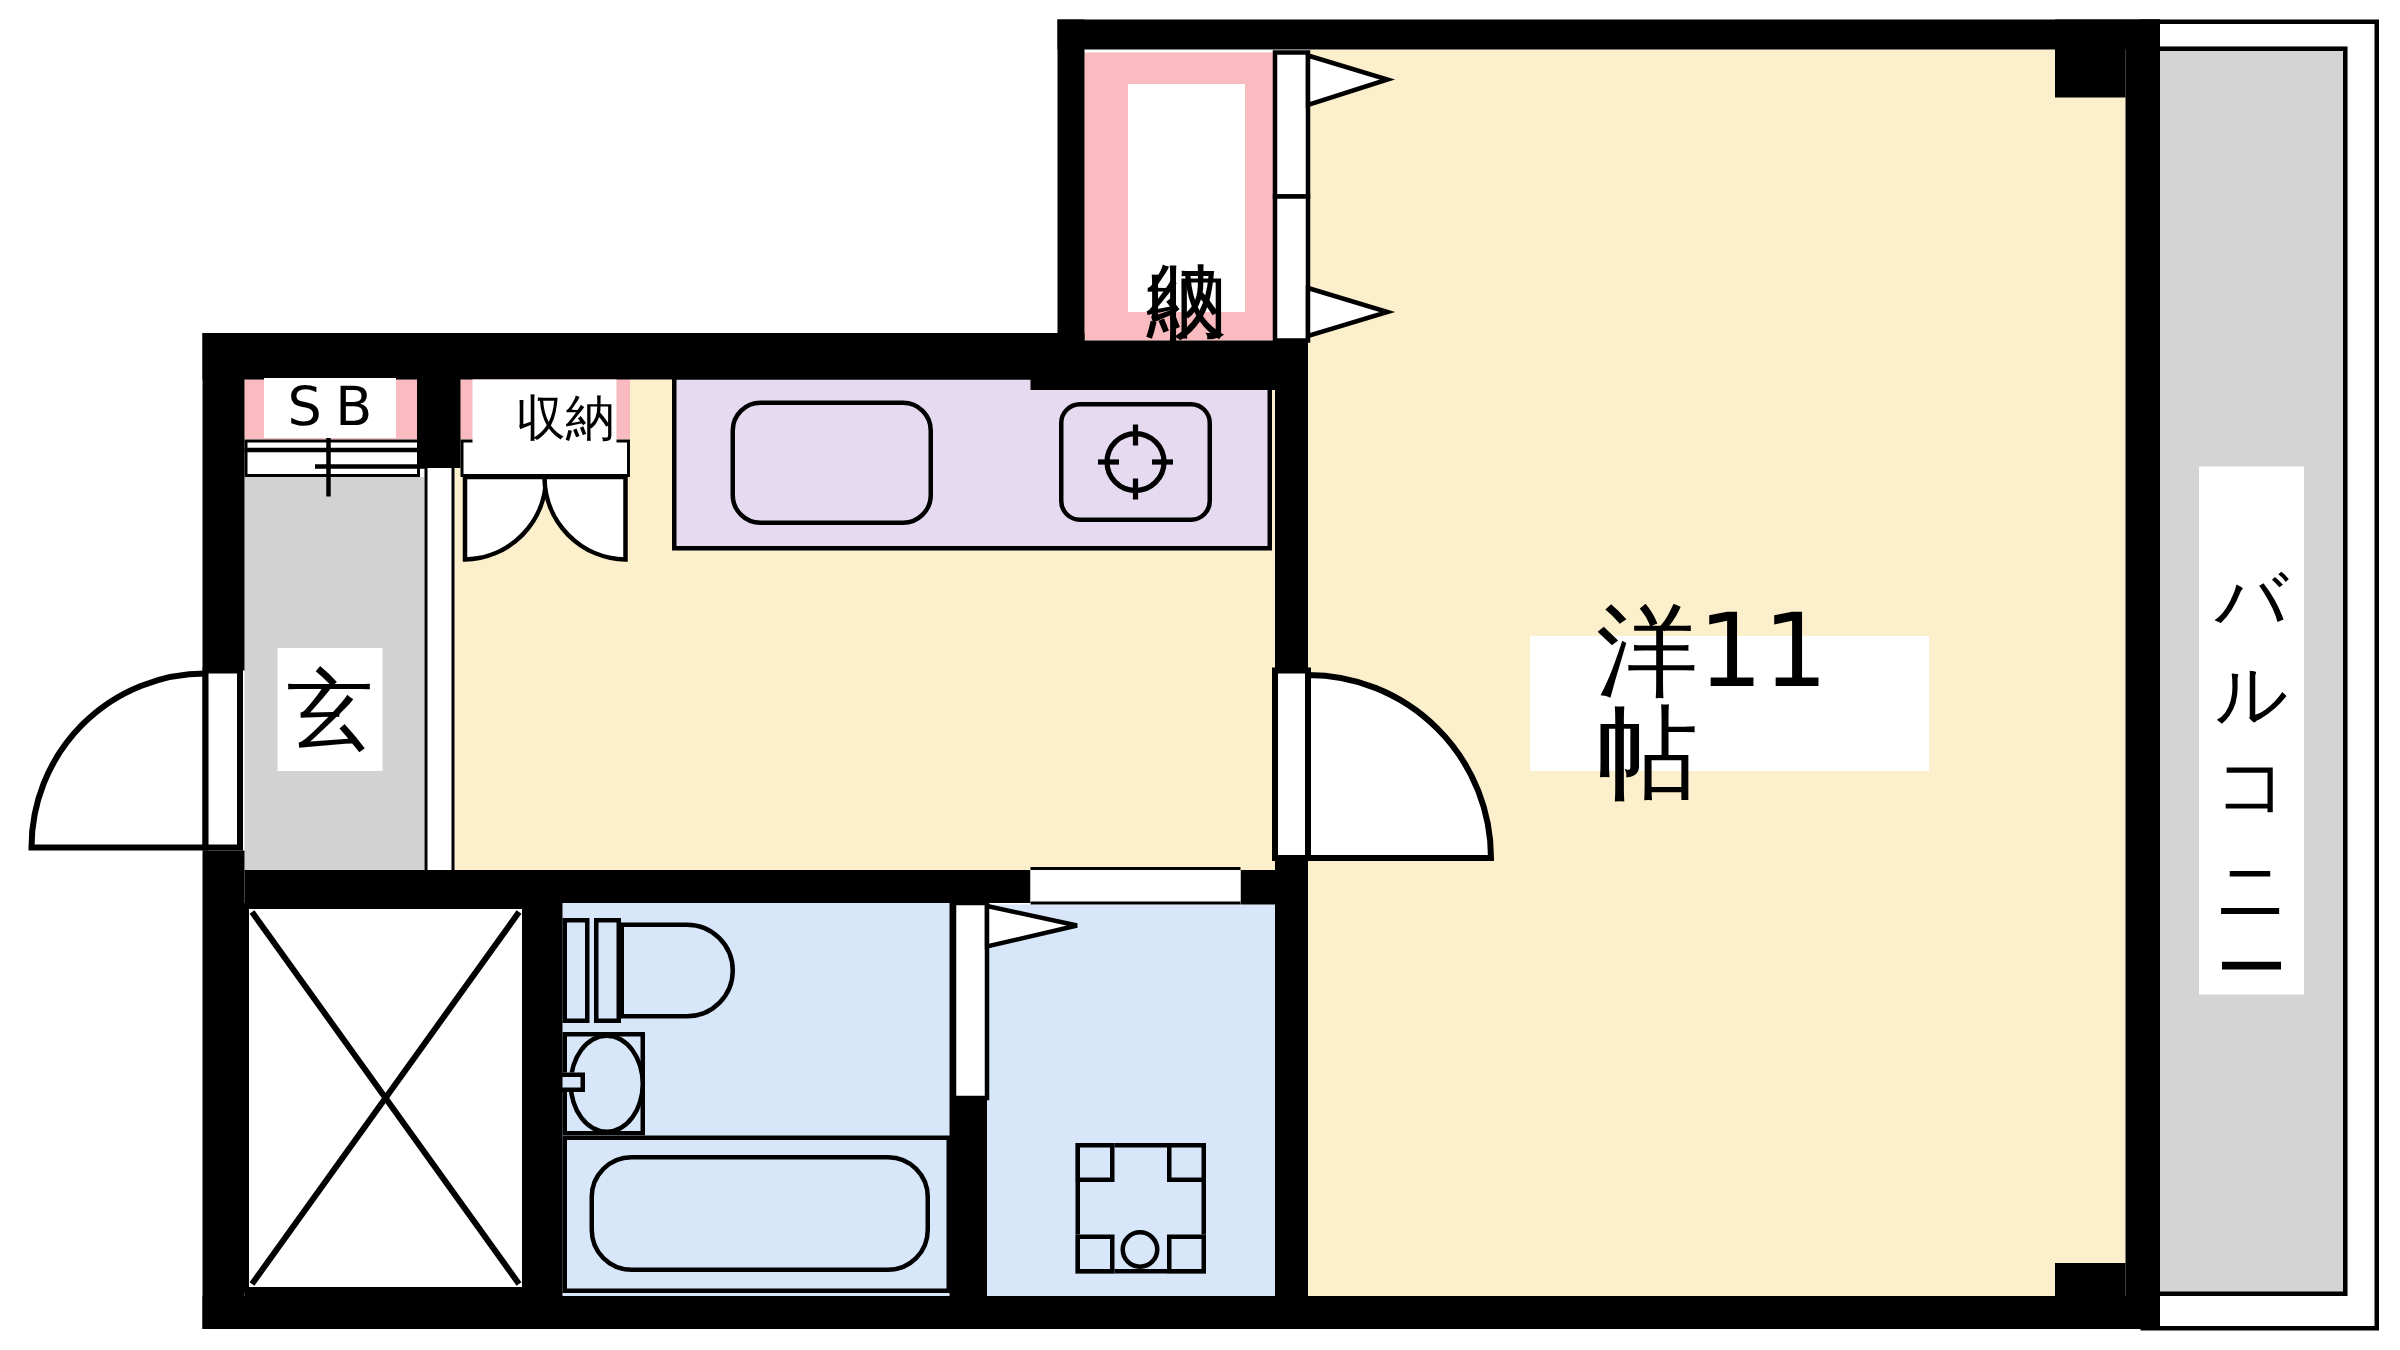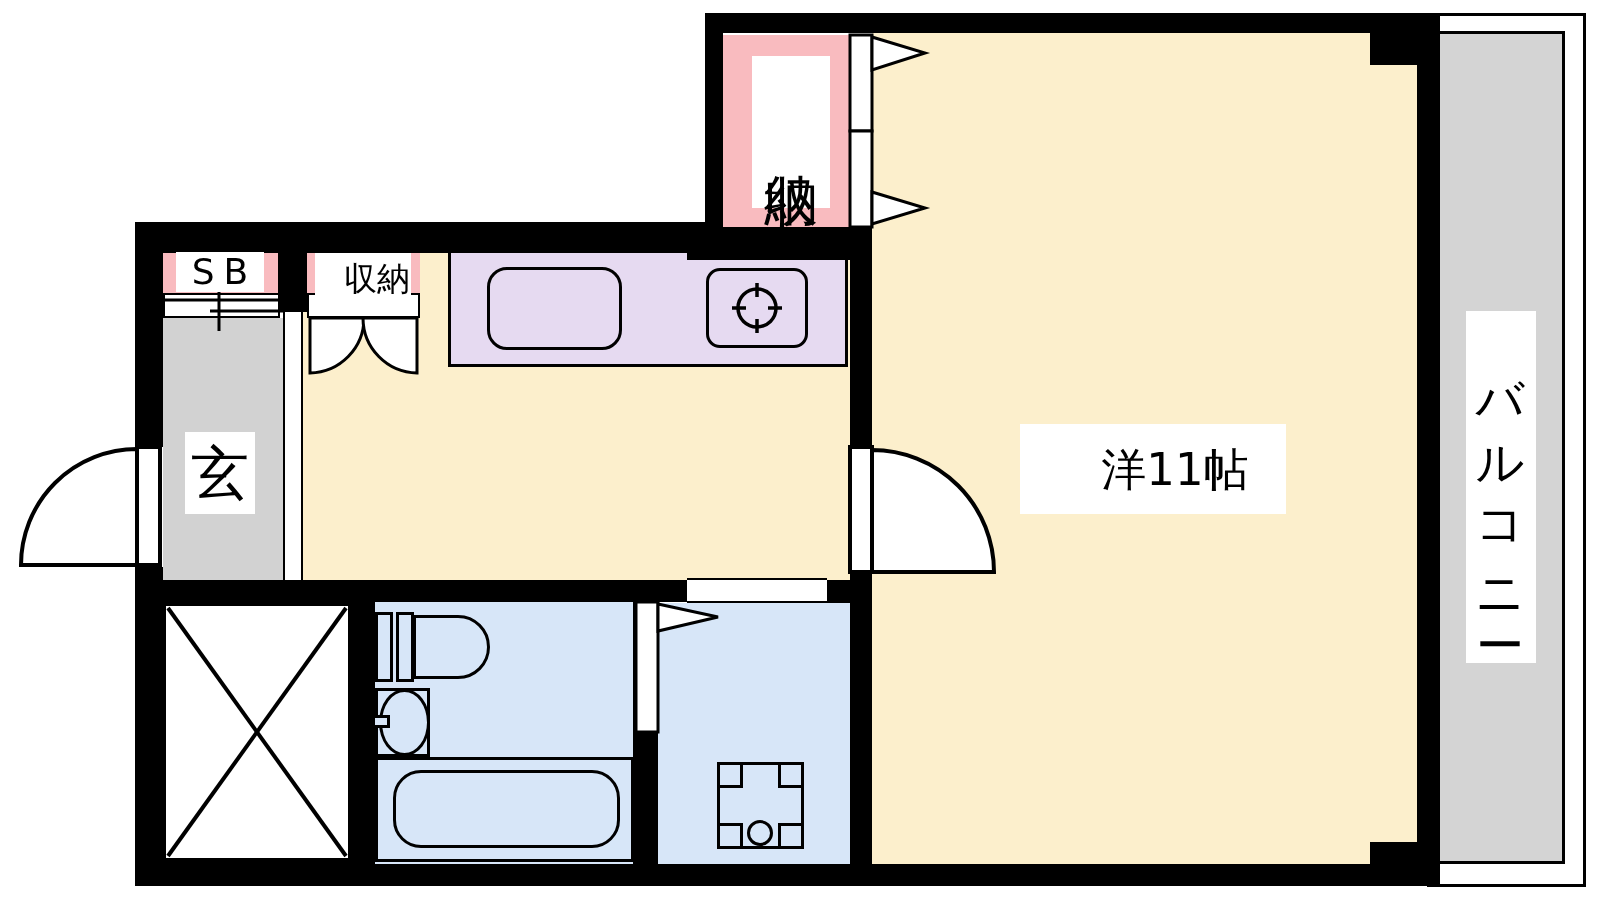--- a/index.html
+++ b/index.html
@@ -74,21 +74,21 @@
   .washer-corner{position:absolute;width:26px;height:26px;border:3px solid #000;background:var(--bath-blue);}
   .wc-tl{left:-3px;top:-3px;} .wc-tr{right:-3px;top:-3px;} .wc-bl{left:-3px;bottom:-3px;} .wc-br{right:-3px;bottom:-3px;}
   .washer-drain{left:747px;top:820px;width:26px;height:26px;border:3px solid #000;border-radius:50%;background:var(--bath-blue);}
   .xbox{left:162px;top:602px;width:190px;height:260px;background:#fff;border:4px solid #000;position:absolute;}
 
   
   .genkan-label{left:185px;top:432px;width:70px;height:82px;font-size:58px;}
   .sb-label{left:176px;top:252px;width:88px;height:40px;font-size:36px;letter-spacing:9px;padding-left:9px;}
   .hall-closet-label{left:315px;top:253px;width:96px;height:50px;font-size:33px;padding-left:28px;}
   .room-closet-label{left:752px;top:56px;width:78px;height:152px;font-size:54px;}
-  .main-room-label{left:1020px;top:424px;width:266px;height:90px;font-size:45px;padding-left:44px;}
+  .main-room-label{left:1020px;top:424px;width:266px;height:90px;font-size:68px;padding-left:44px;}
   .balcony-label{left:1466px;top:311px;width:70px;height:352px;font-size:48px;letter-spacing:14px;padding-top:6px;}
 </style>
 </head>
 <body>
 
 <div id="plan">
 
   <div class="abs floor balcony-outline"></div>
   <div class="abs floor balcony-floor"></div>
 

